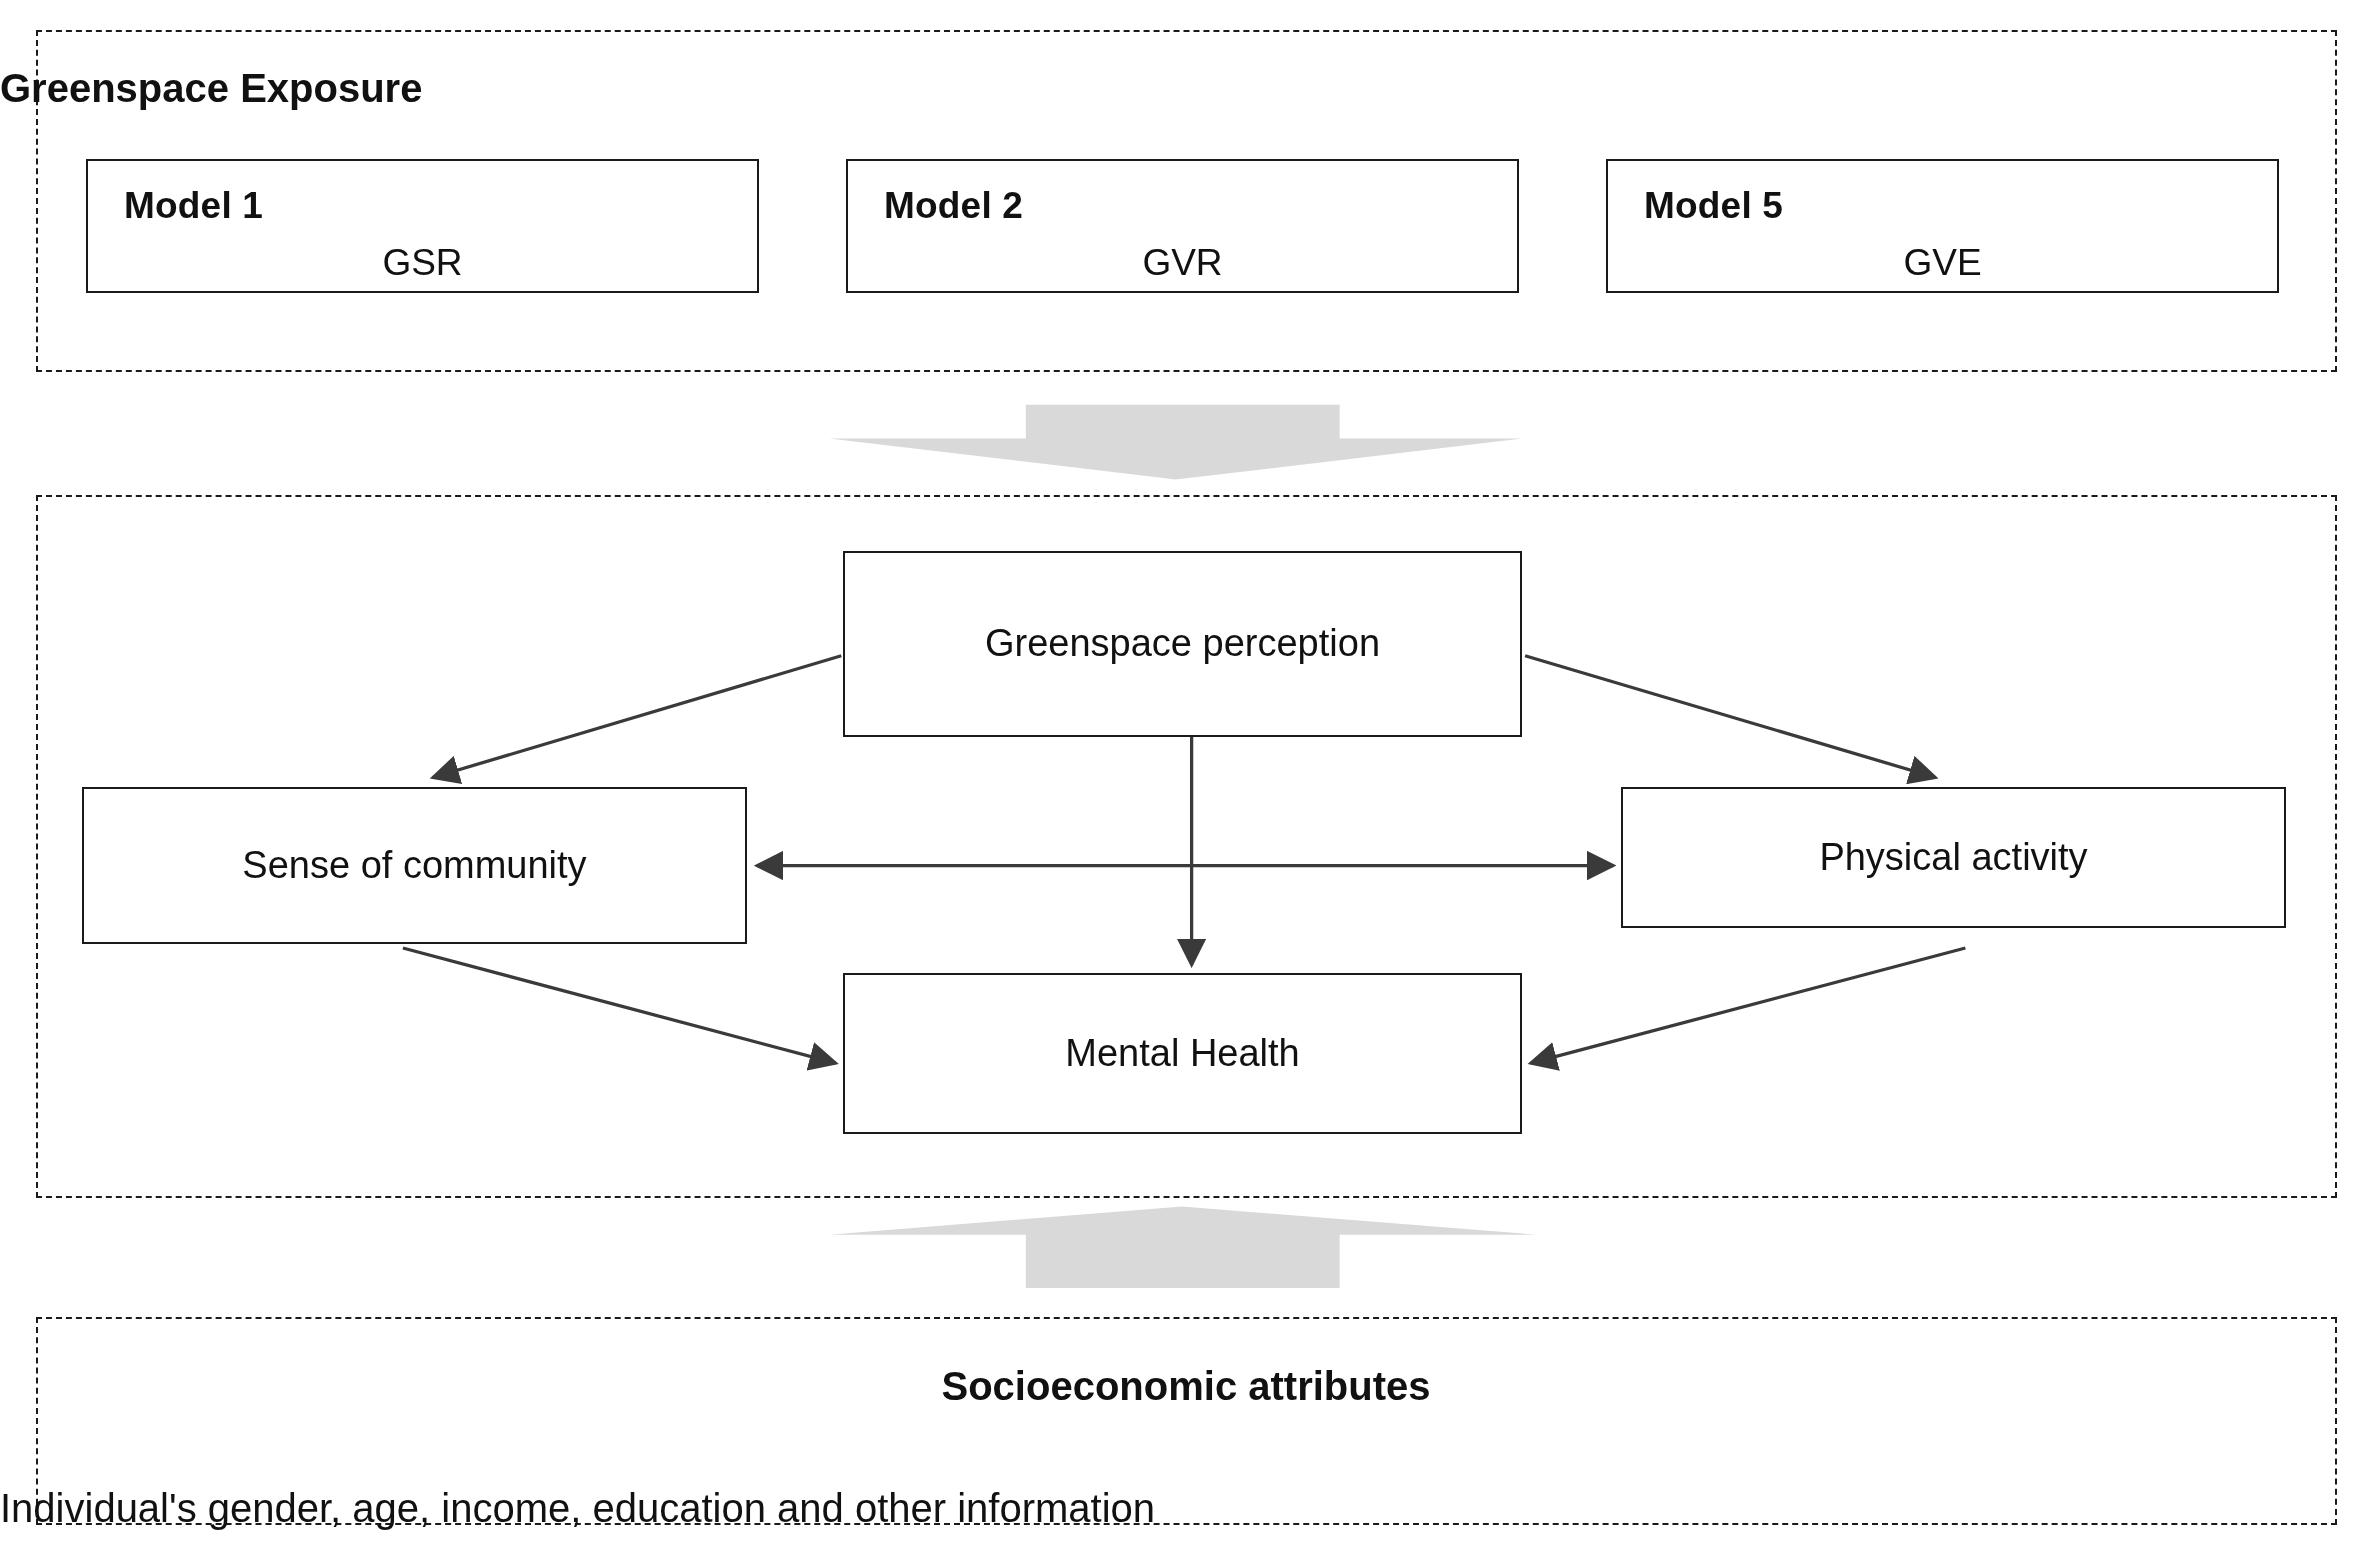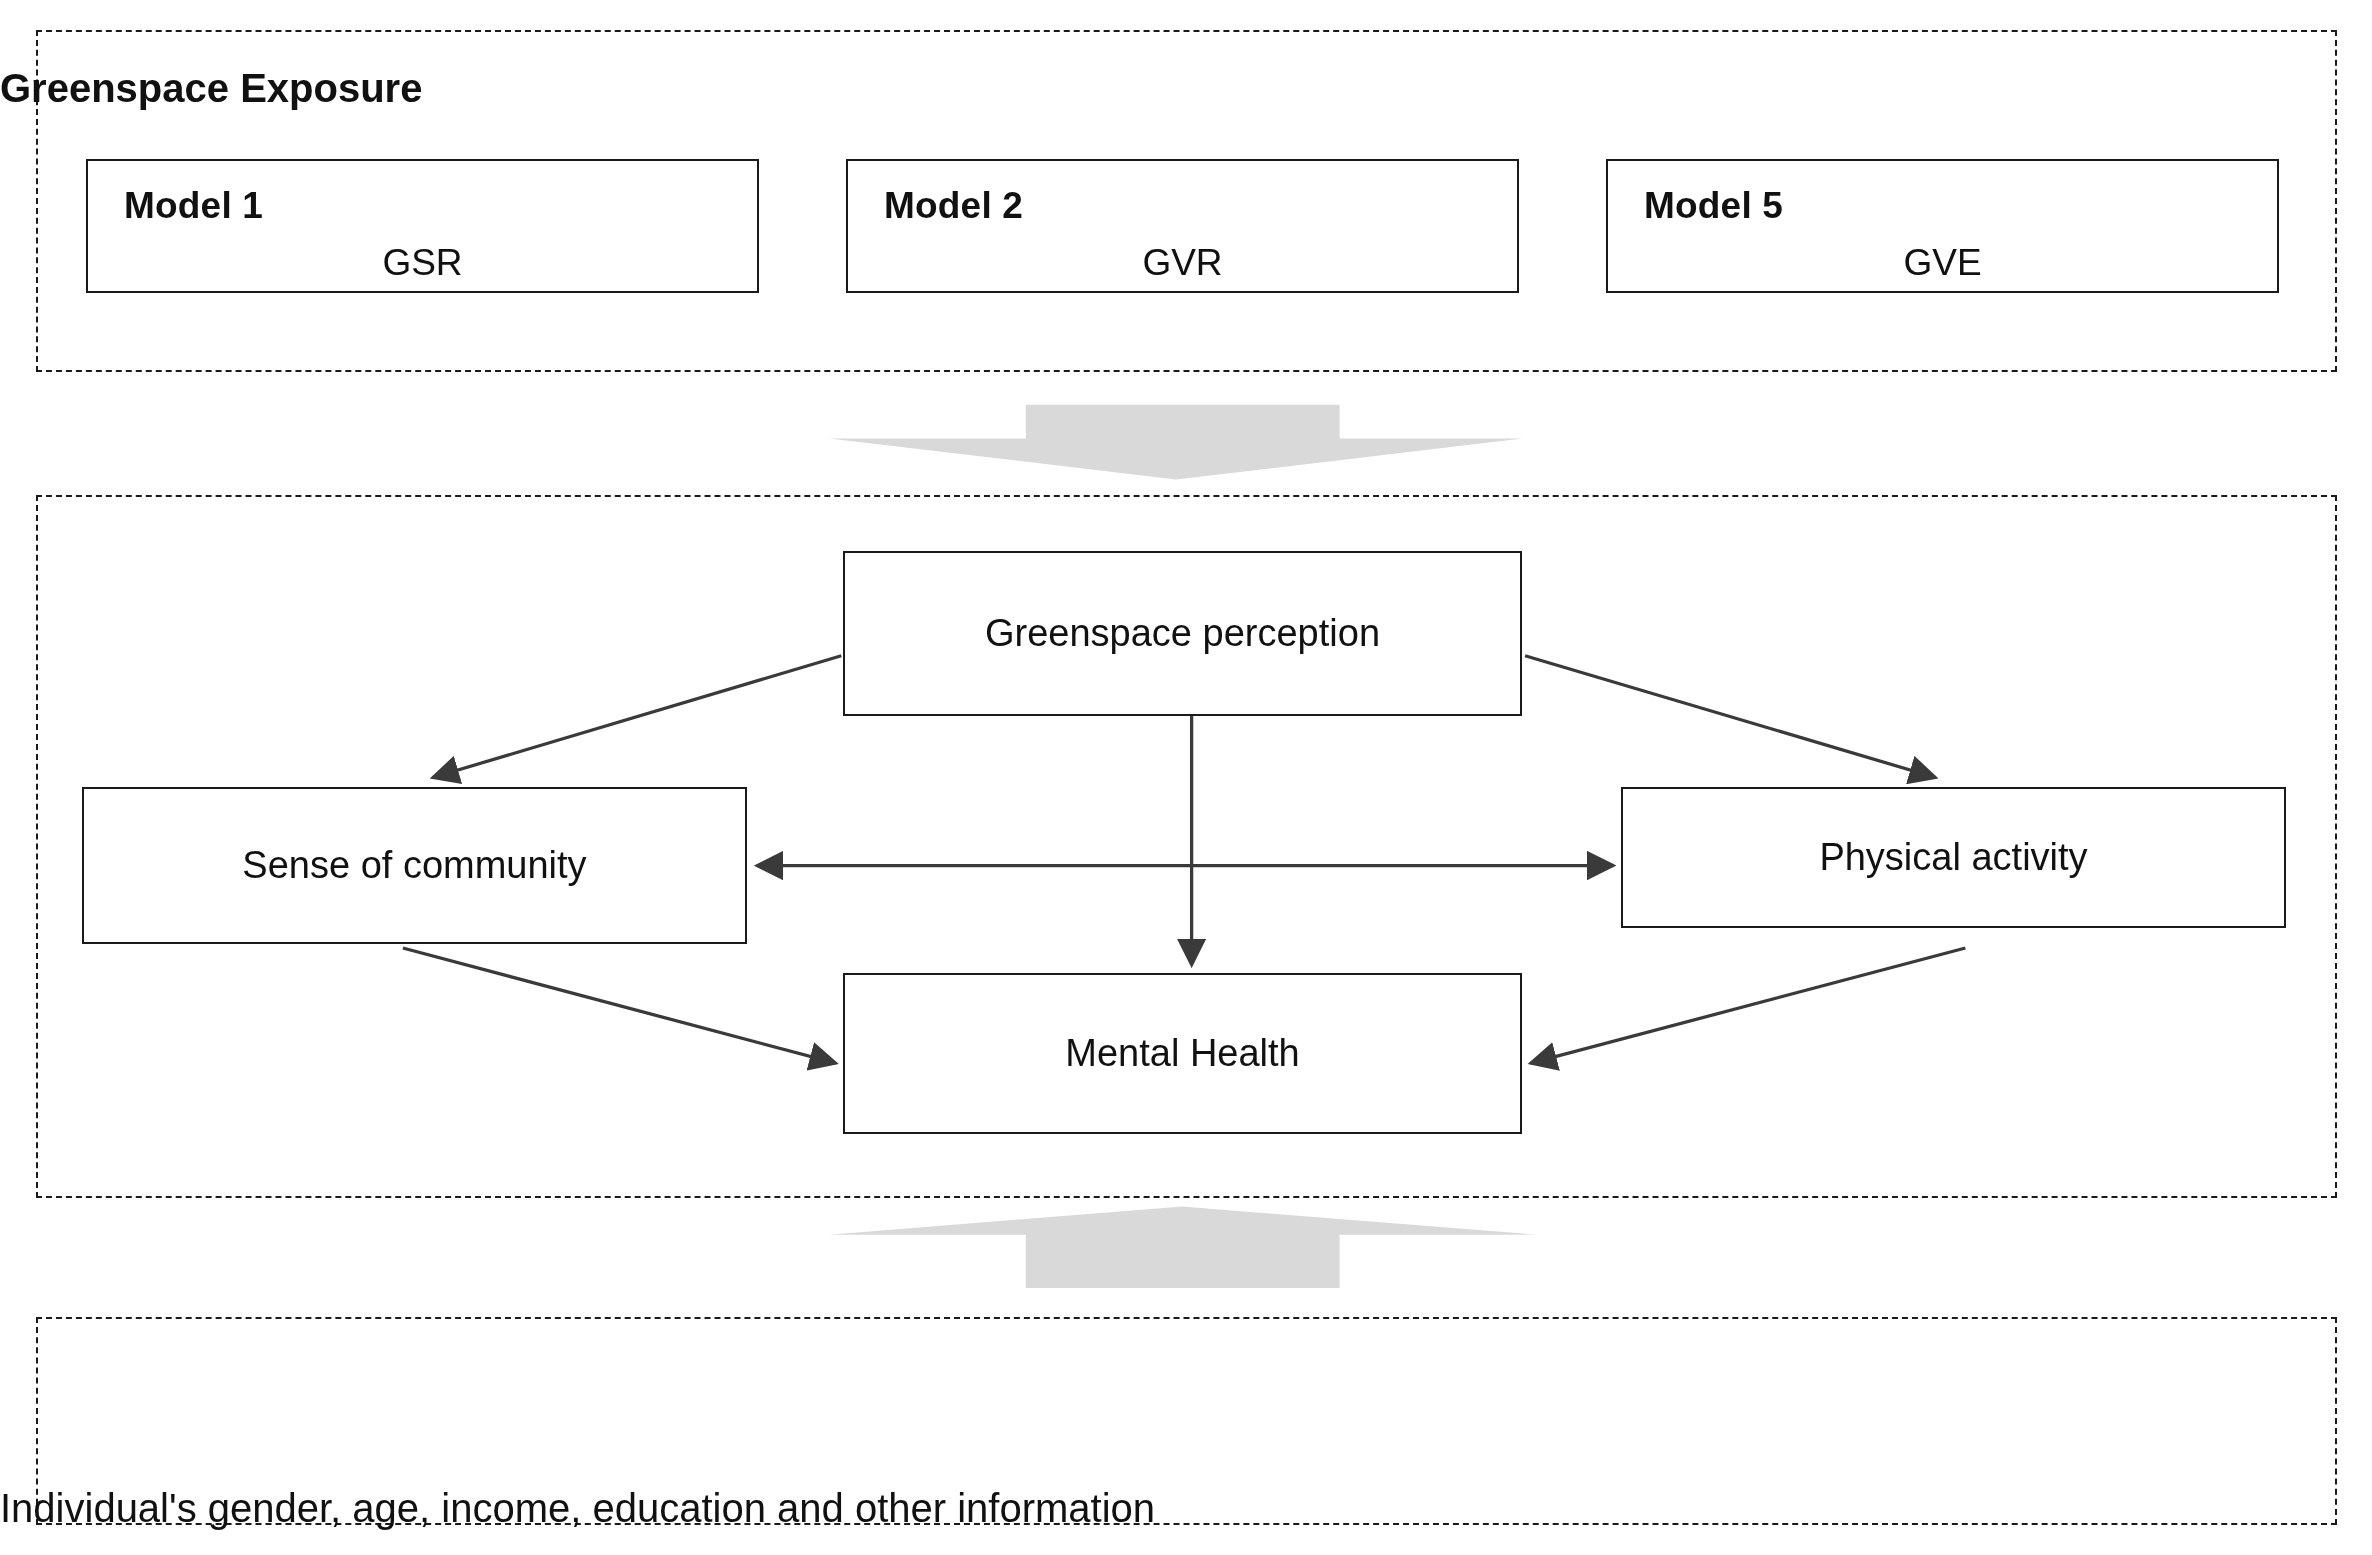--- a/index.html
+++ b/index.html
@@ -57,21 +57,21 @@
     position: absolute;
     left: 0;
     right: 0;
     top: 81px;
     text-align: center;
     font-size: 37px;
     font-weight: normal;
   }
 
   
-  #greenspace-perception-box { left: 843px;  top: 551px;  width: 679px; height: 165px; }
+  #greenspace-perception-box { left: 843px;  top: 551px;  width: 679px; height: 186px; }
   #sense-of-community-box    { left: 82px;   top: 787px;  width: 665px; height: 157px; }
   #physical-activity-box     { left: 1621px; top: 787px;  width: 665px; height: 141px; }
   #mental-health-box         { left: 843px;  top: 973px; width: 679px; height: 161px; }
 
   .box-label {
     position: absolute;
     left: 0; right: 0; top: 50%;
     transform: translateY(-50%);
     text-align: center;
     font-size: 38px;
@@ -181,17 +181,18 @@
   <div class="box" id="physical-activity-box">
     <div class="box-label">Physical activity</div>
   </div>
 
   <div class="box" id="mental-health-box">
     <div class="box-label">Mental Health</div>
   </div>
 
   <div class="dashed-section" id="socio-section"></div>
 
+  <div id="socio-title">Socioeconomic attributes</div>
 
   <div id="socio-desc">Individual's gender, age, income, education and other information</div>
 
 </div>
 
 
 </body></html>

